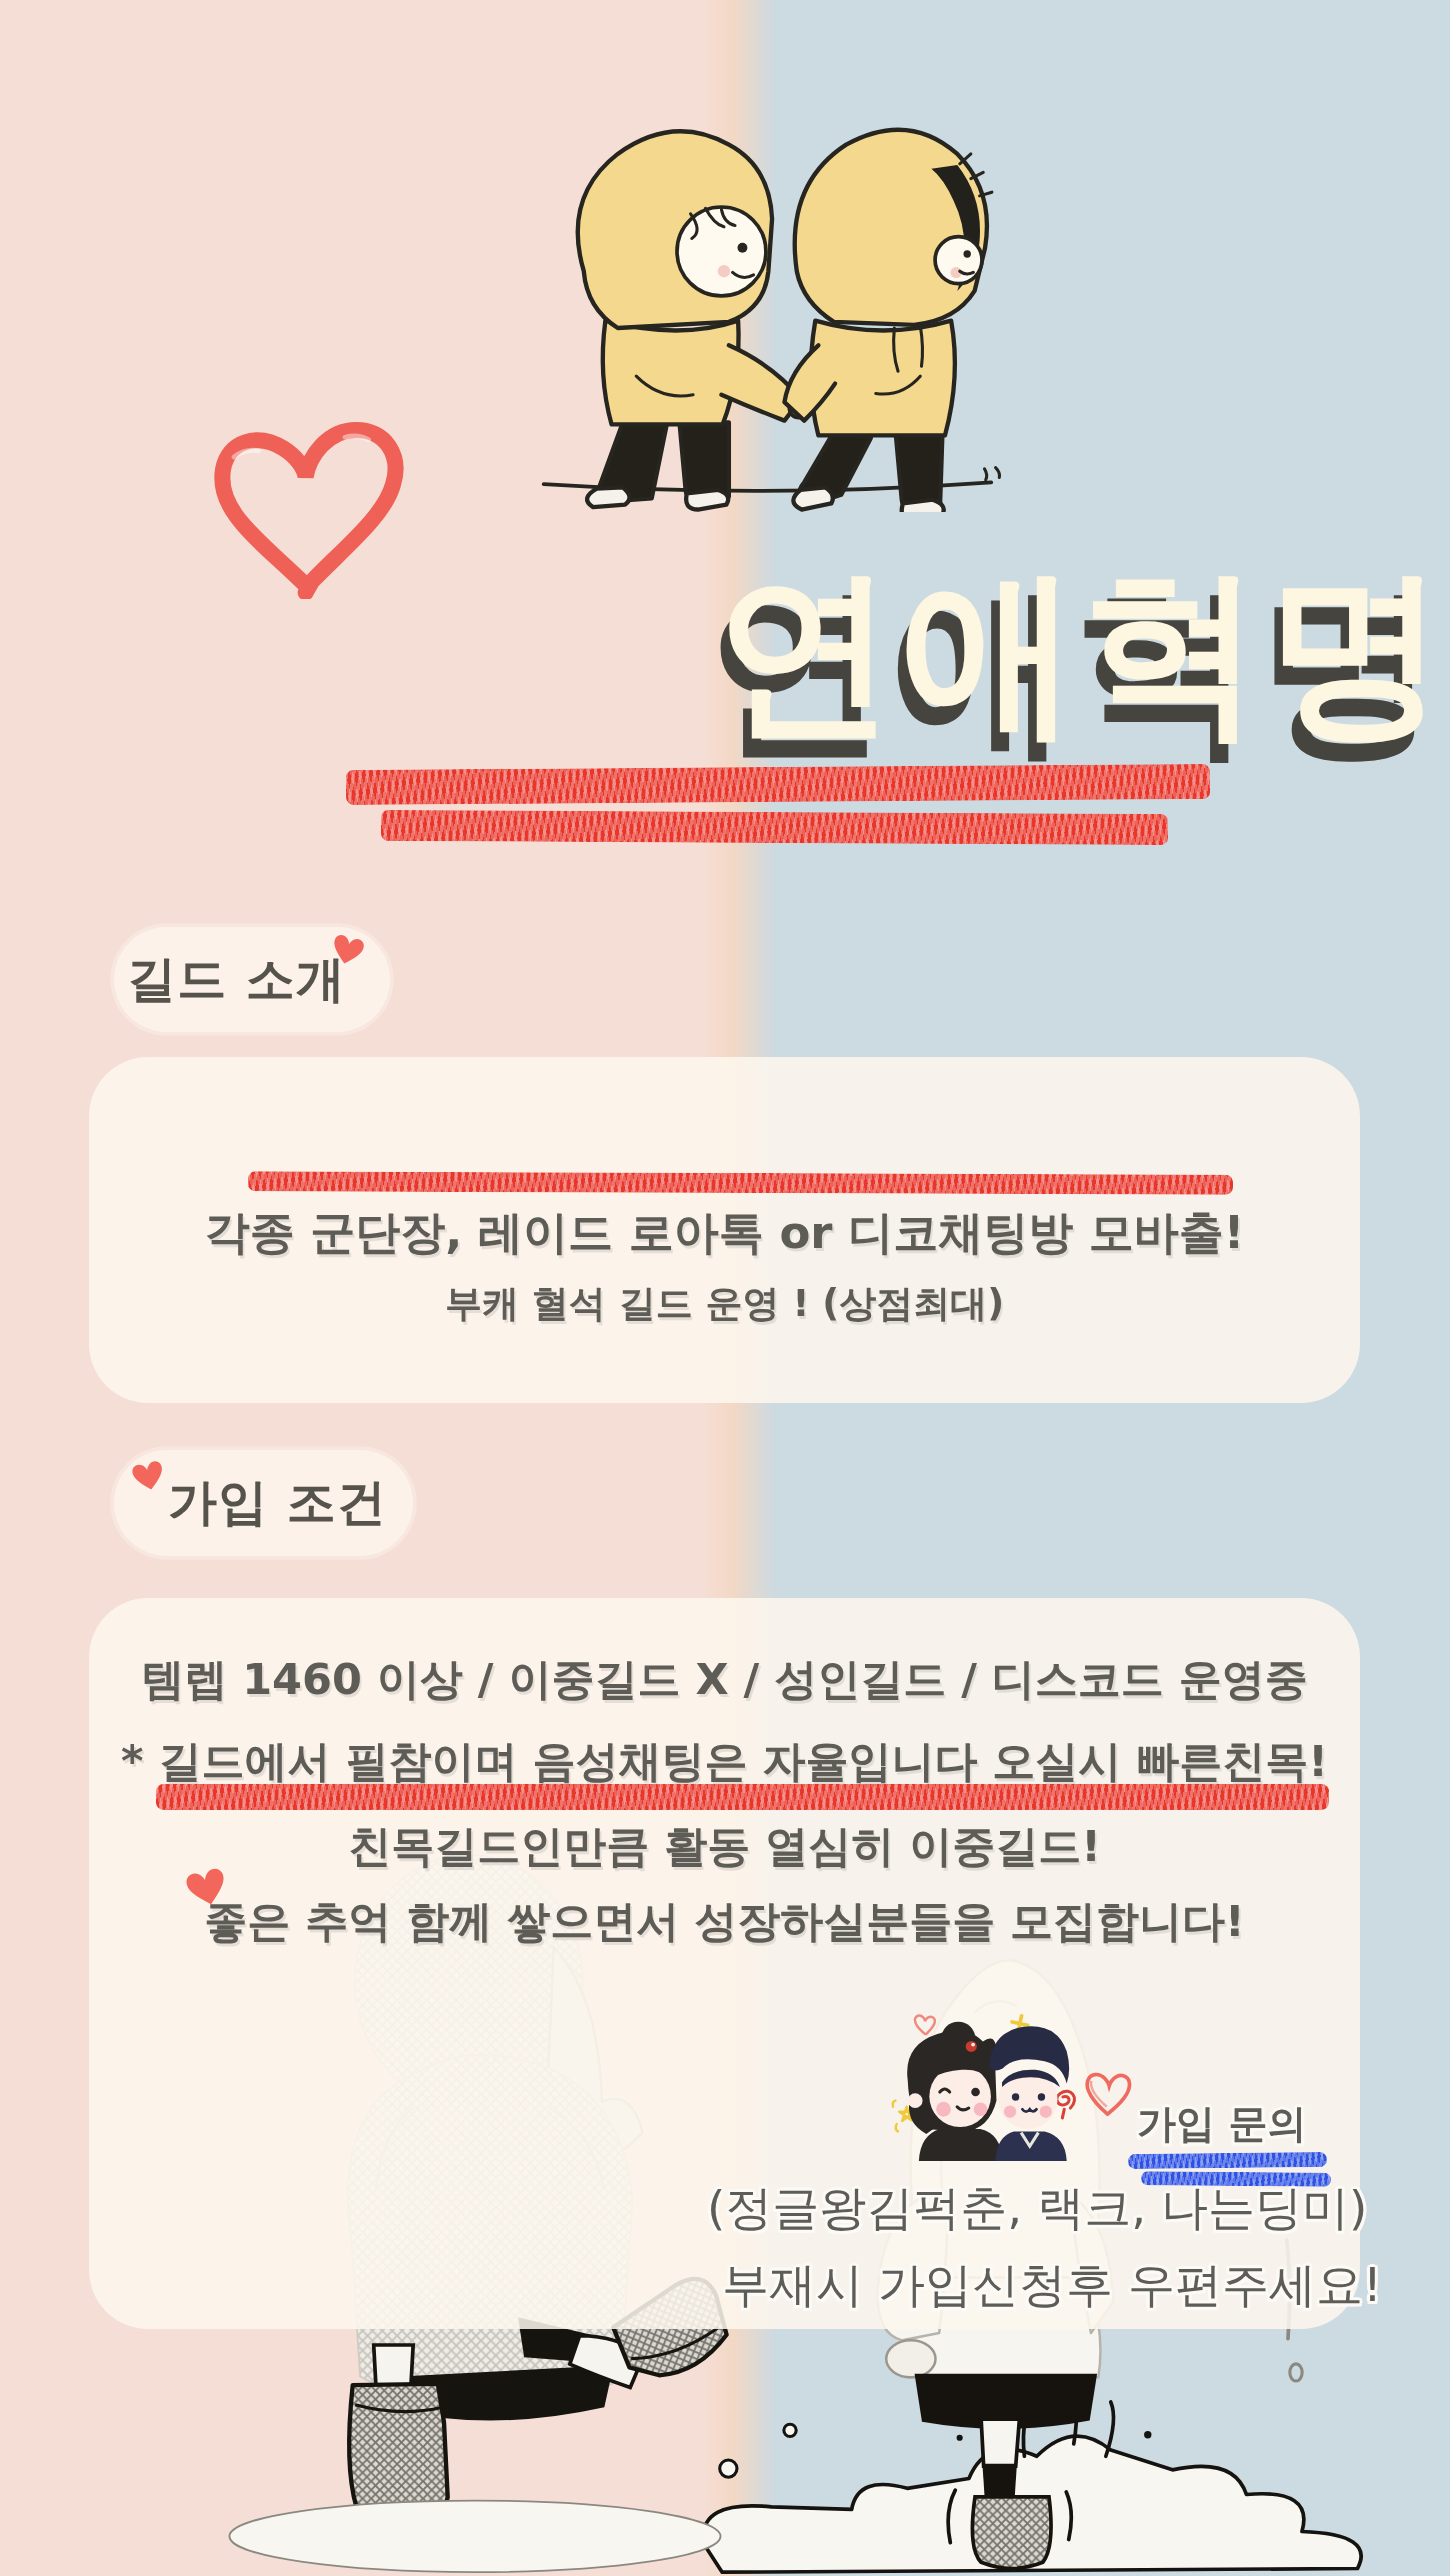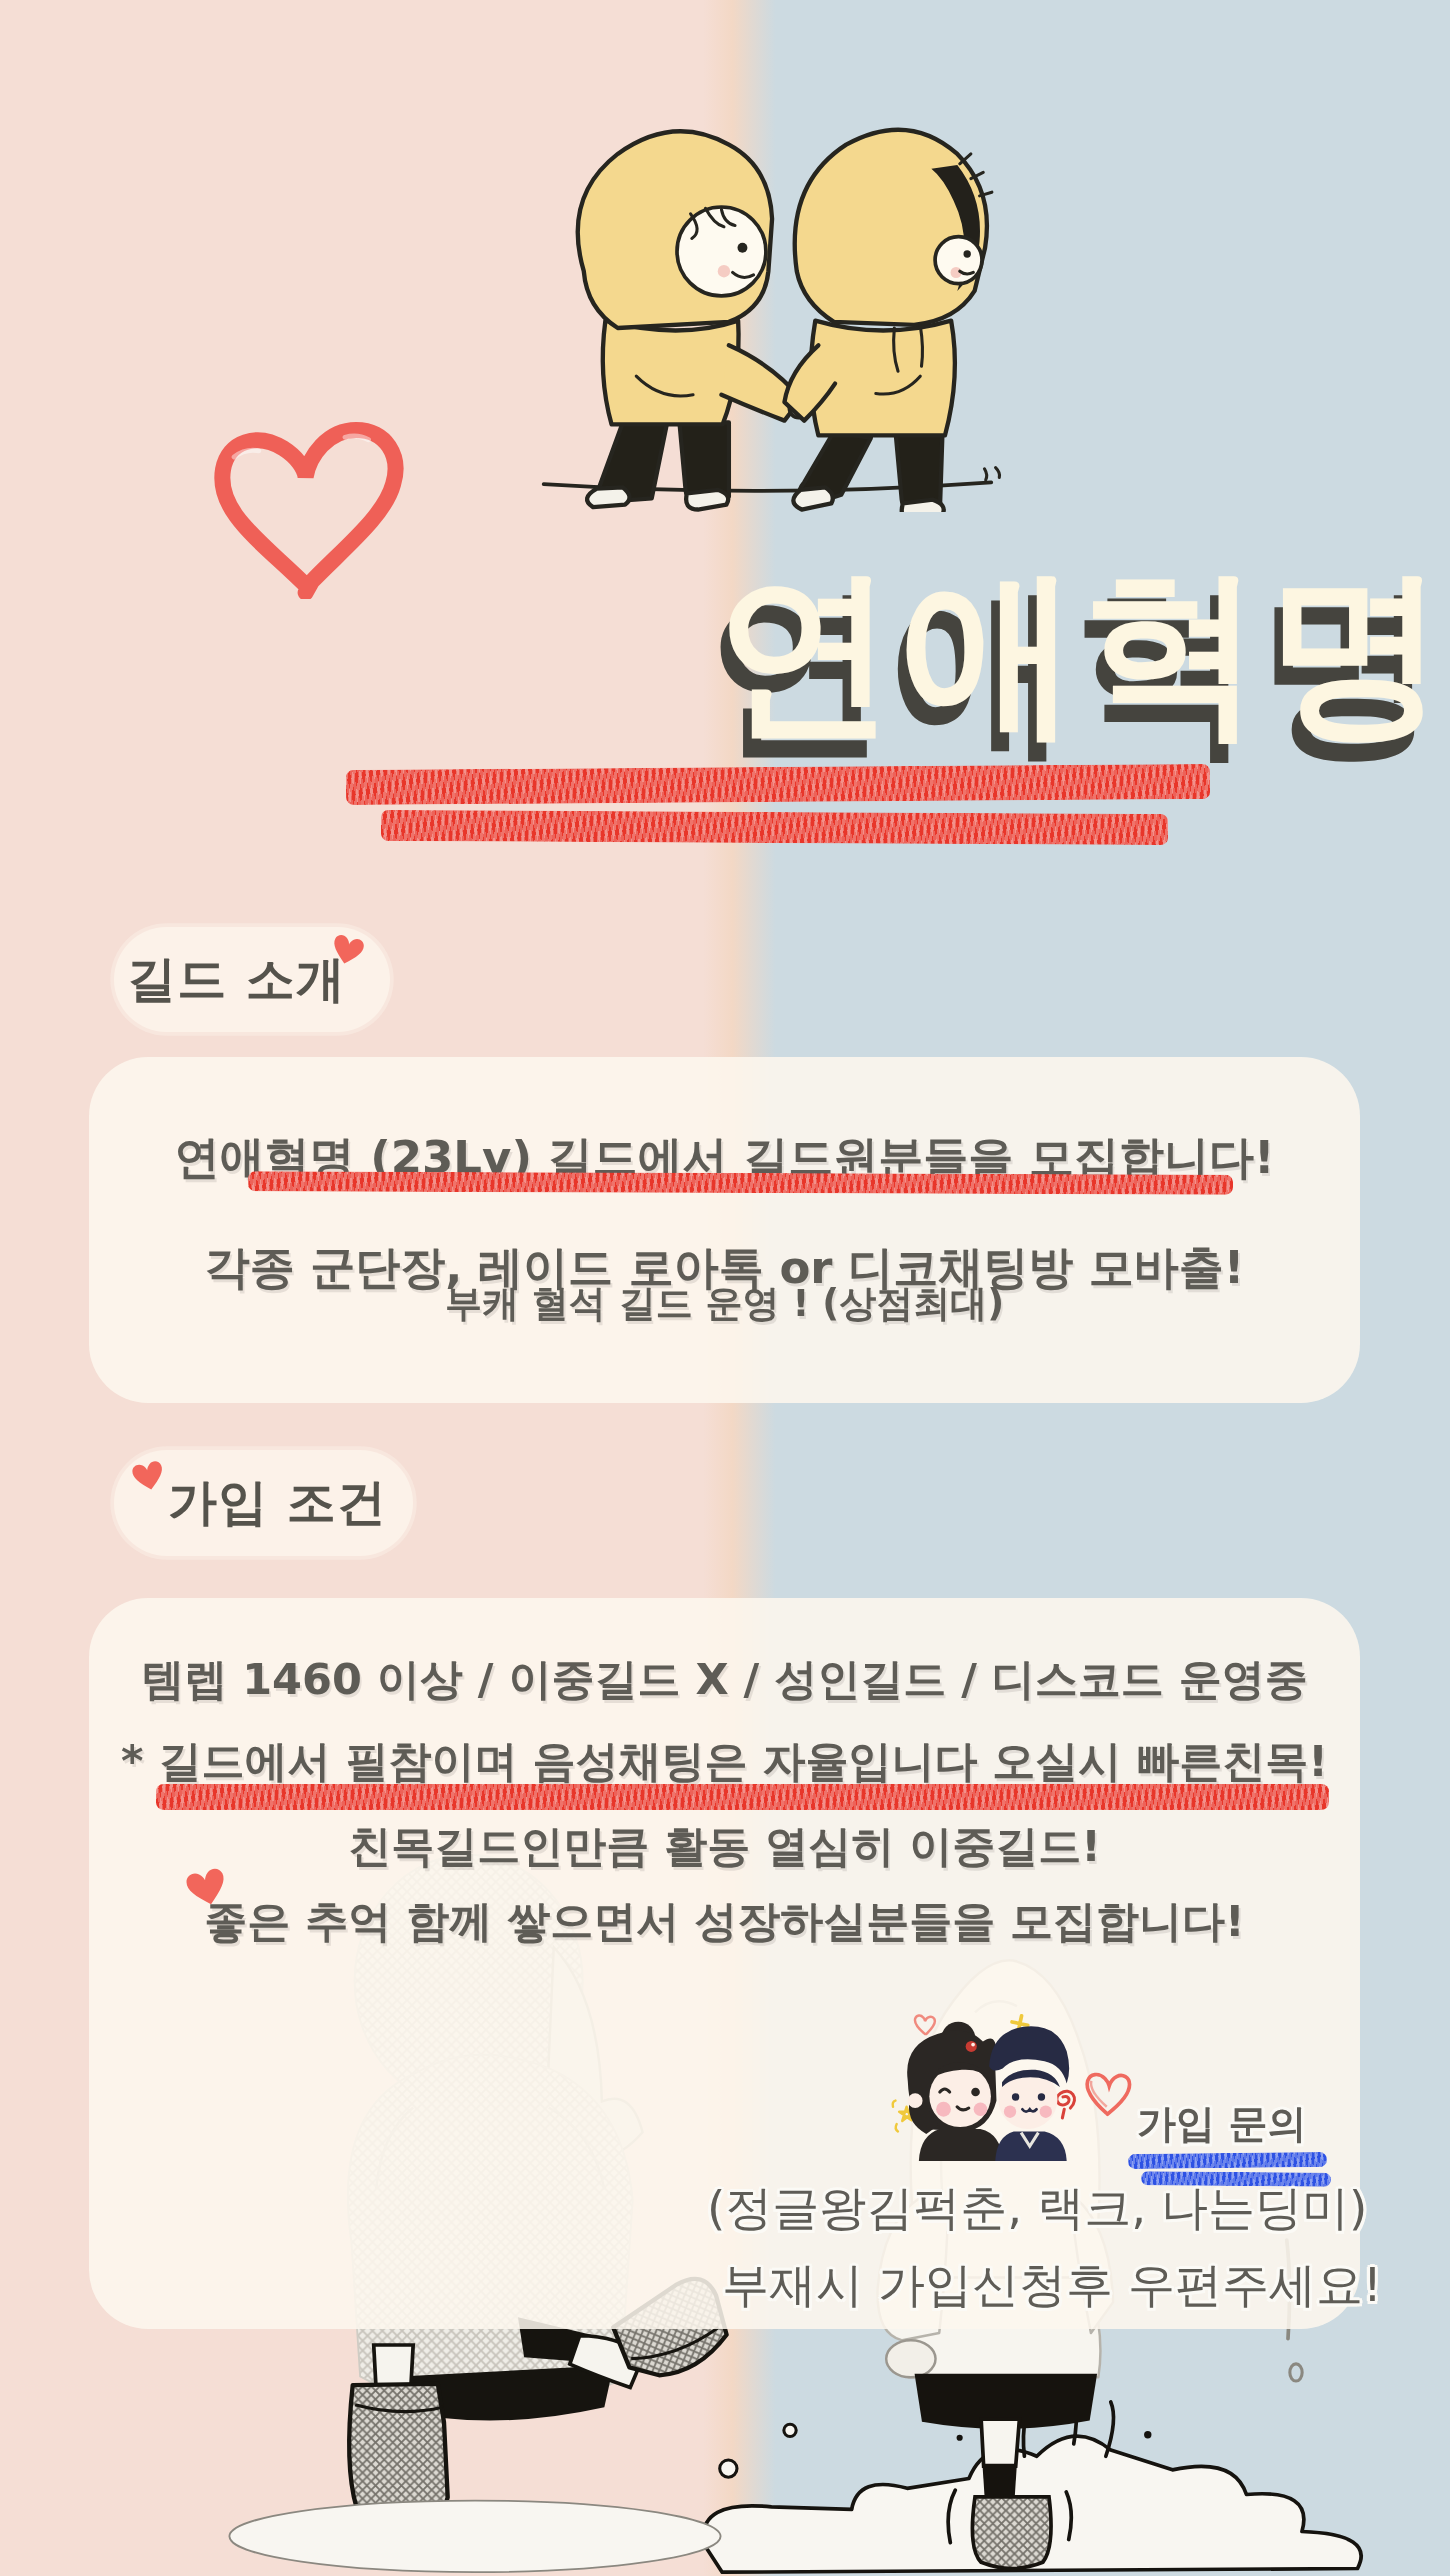--- a/index.html
+++ b/index.html
@@ -172,23 +172,22 @@
     <path d="M186 815 L250 815 L246 888 L190 888 Z" fill="#f6f4ee" stroke="#16140f" stroke-width="6"></path>
     <path d="M152 880 Q138 1010 158 1078 Q172 1112 232 1114 Q296 1110 306 1062 L300 940 L290 878 Z" fill="url(#hb)" stroke="#16140f" stroke-width="7" stroke-linejoin="round"></path>
     <path d="M156 912 q72 20 142 4" fill="none" stroke="#16140f" stroke-width="5"></path>
   </svg>
 
   <svg class="abs" style="left:222px;top:2493px;" width="506" height="83" viewBox="0 0 820 134">
     <ellipse cx="410" cy="70" rx="398" ry="58" fill="#f8f6f1" stroke="#8b8880" stroke-width="3"></ellipse>
   </svg>
 
   <div class="abs card" style="left:89px;top:1057px;width:1271px;height:346px;"></div>
-  <div class="abs body-line intro-line nowrap" style="top:1128px;font-size:45px;">연애혁명 (23Lv) 길드에서 길드원분들을 모집합니다!</div>
   <div class="abs crayon red" style="left:248px;top:1173px;width:985px;height:20px;transform:rotate(0.2deg);"></div>
-  <div class="abs body-line intro-line nowrap" style="top:1203px;font-size:45px;margin-top:35px;">각종 군단장, 레이드 로아톡 or 디코채팅방 모바출!</div>
+  <div class="abs body-line intro-line nowrap" style="top:1203px;font-size:45px;">각종 군단장, 레이드 로아톡 or 디코채팅방 모바출!</div>
   <div class="abs body-line intro-line nowrap" style="top:1279px;font-size:37px;">부캐 혈석 길드 운영 ! (상점최대)</div>
 
   <div class="abs badge" style="left:114px;top:1450px;width:299px;height:106px;">
     <svg class="abs" style="left:17.3px;top:8.6px;" width="35" height="35" viewBox="0 0 100 100">
       <path d="M50 88 C20 62 4 44 8 26 C11 12 28 6 40 16 C46 21 49 27 50 32 C51 27 54 21 60 16 C72 6 89 12 92 26 C96 44 80 62 50 88 Z" fill="#f2665b" transform="rotate(-12 50 50)"></path>
     </svg>
     <span class="label nowrap" style="padding-left:28px;">가입 조건</span>
   </div>
 
   <div class="abs card" style="left:89px;top:1598px;width:1271px;height:731px;"></div>

